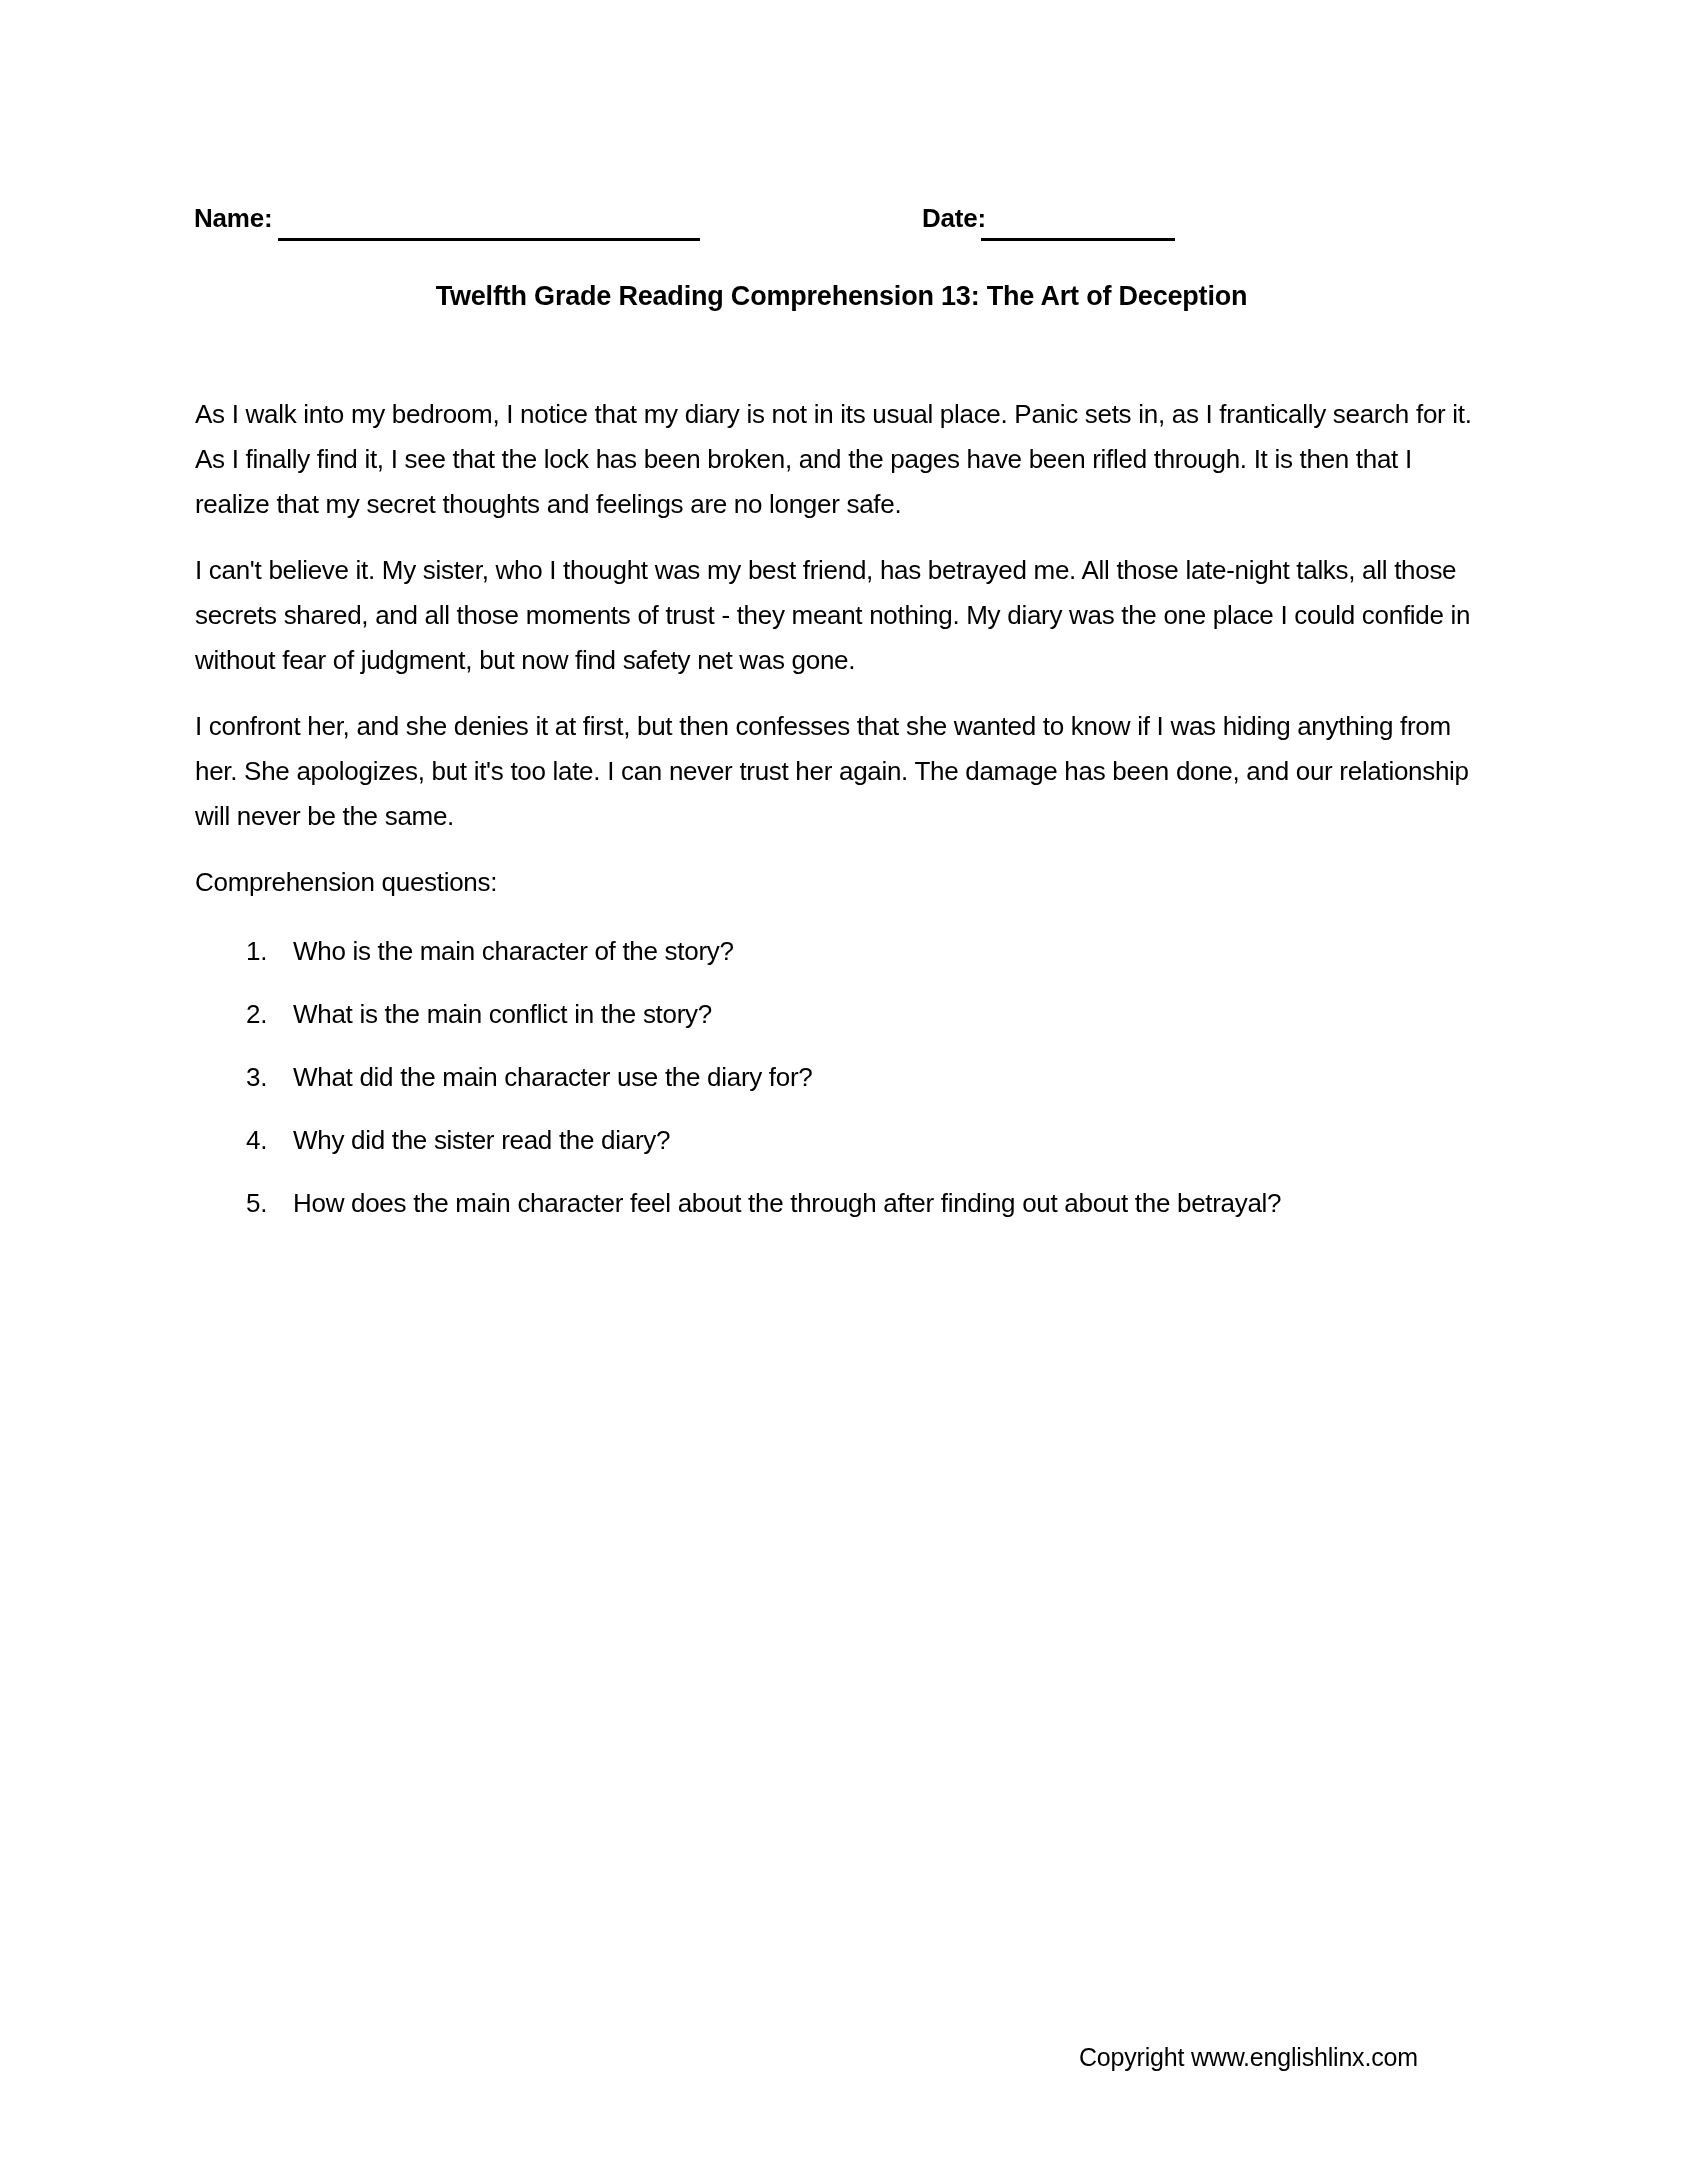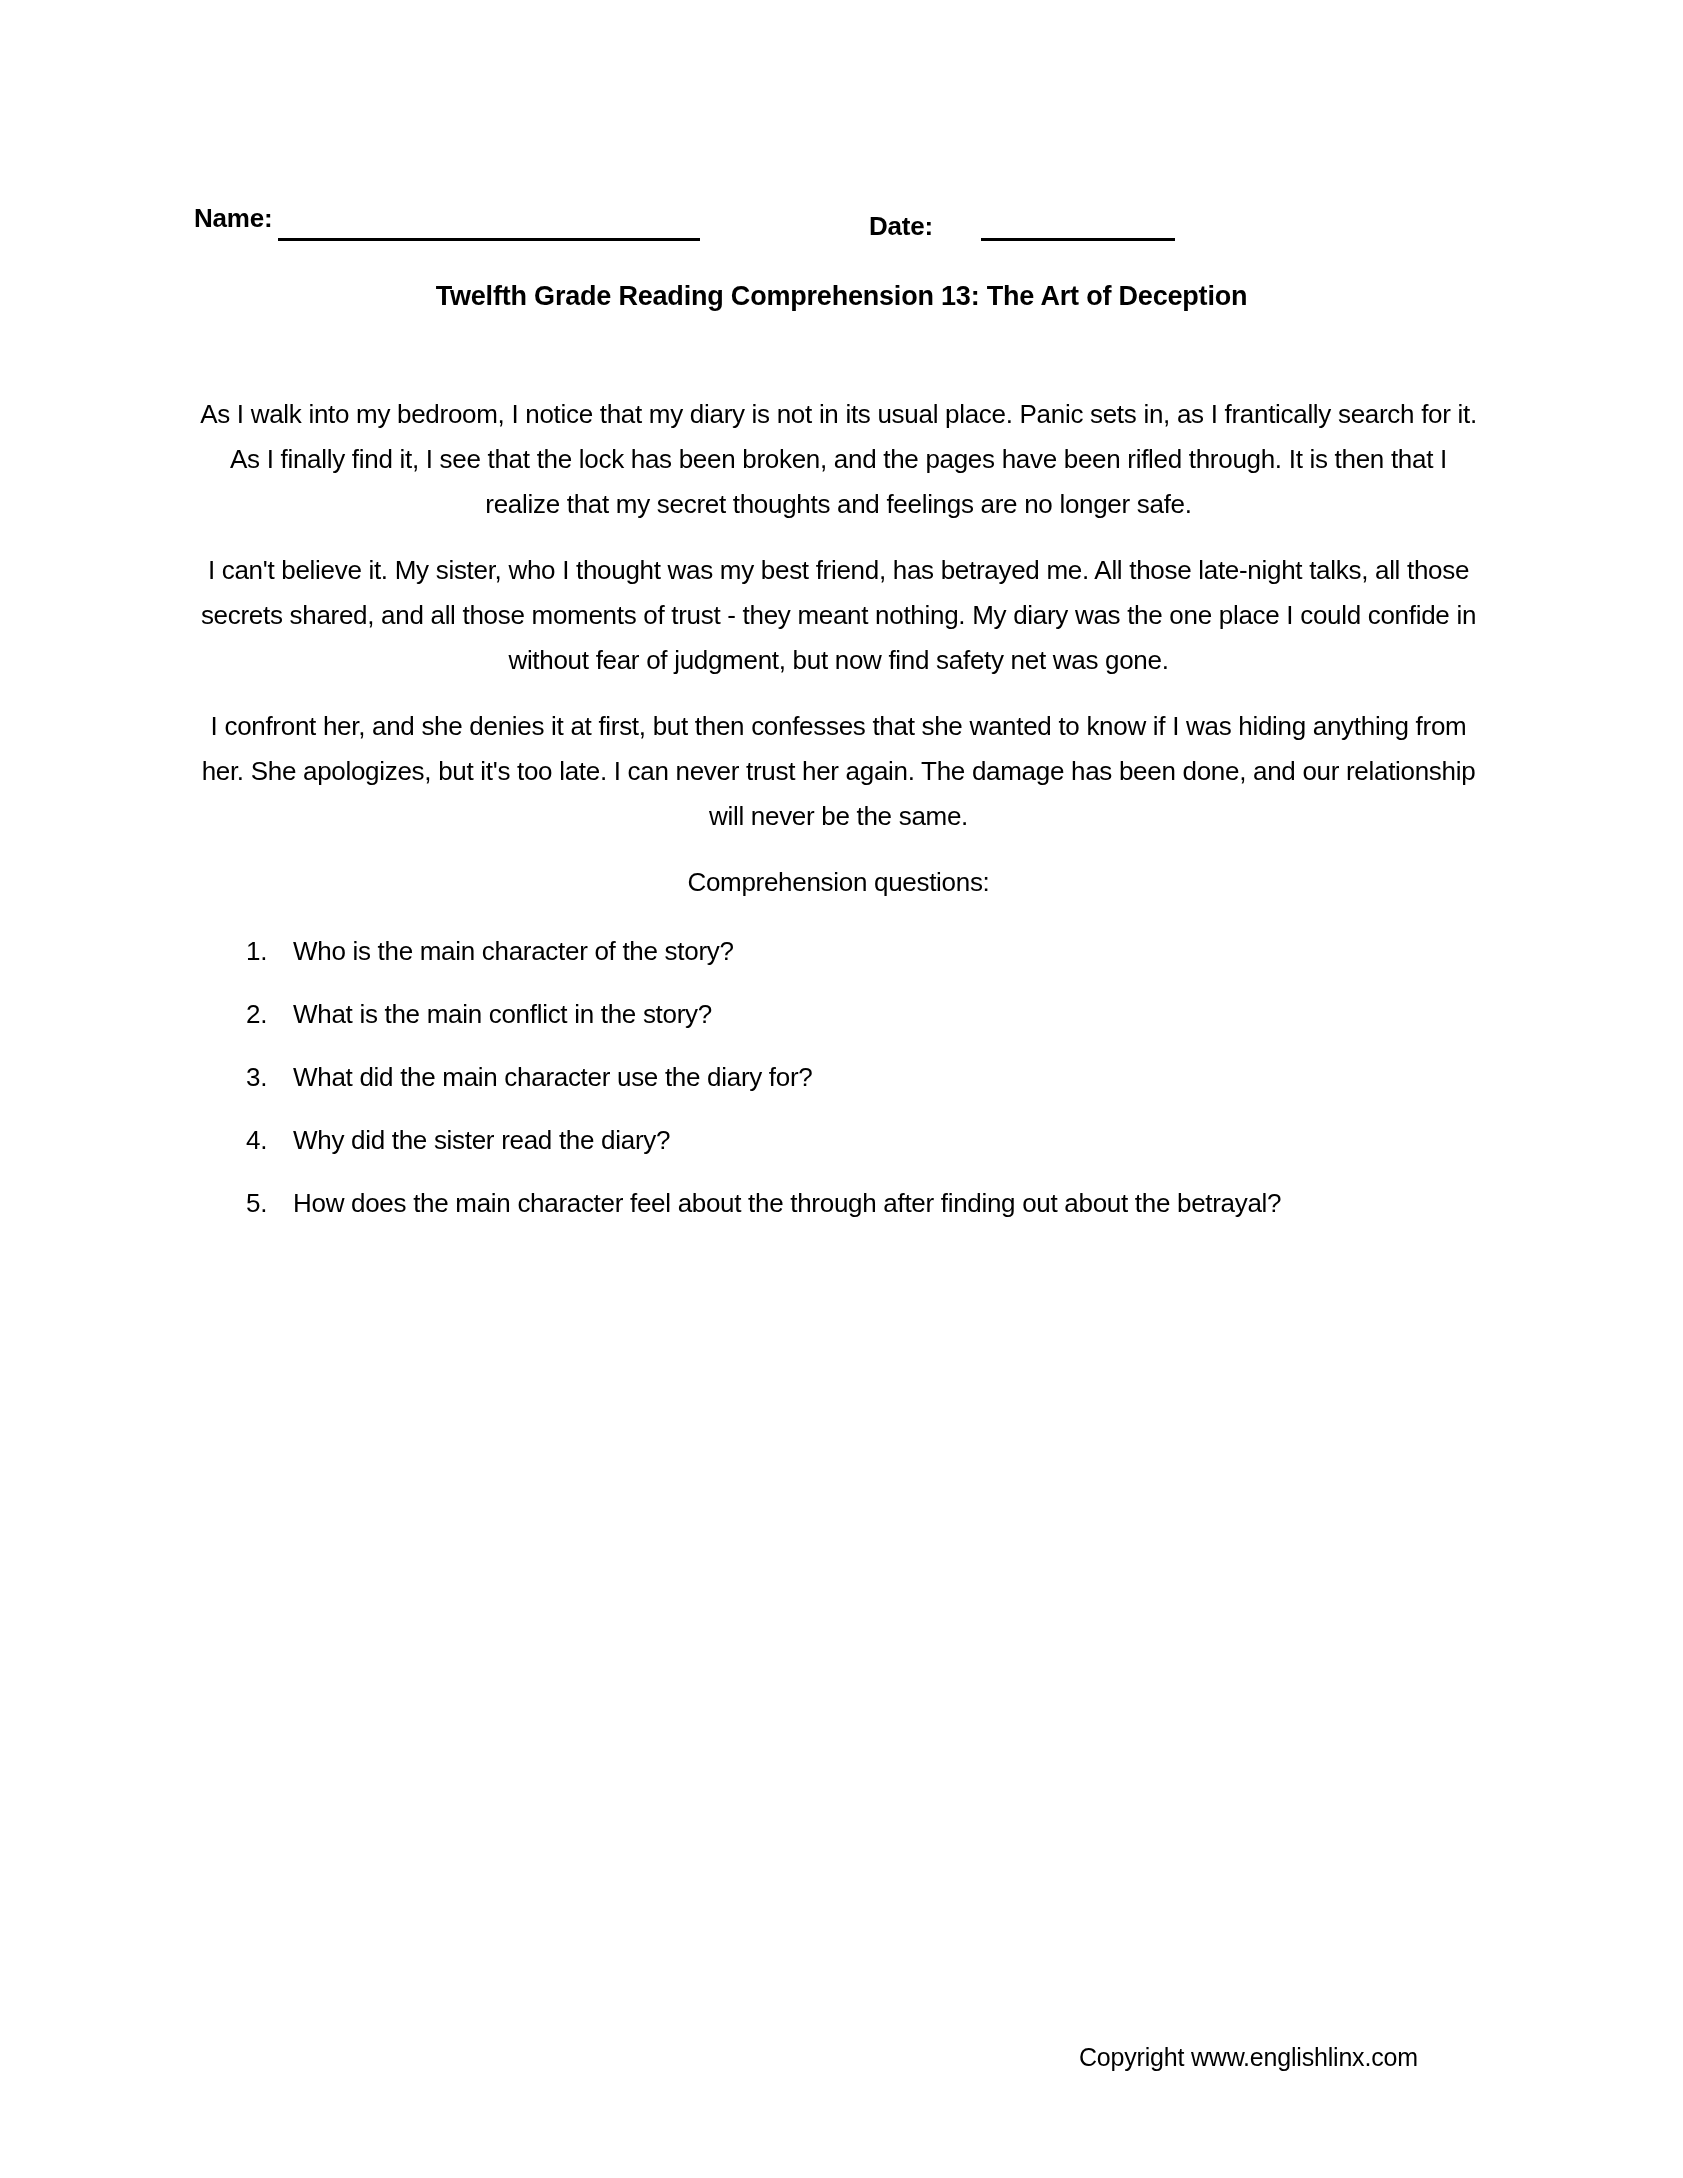--- a/index.html
+++ b/index.html
@@ -21,21 +21,21 @@
   }
   .hdr-label {
     position: absolute;
     top: 203px;
     font-size: 26px;
     font-weight: 700;
     letter-spacing: -0.2px;
     white-space: nowrap;
   }
   .name-label { left: 194px; }
-  .date-label { left: 869px; margin-top: 8px; }
+  .date-label { left: 922px; }
   .blank {
     position: absolute;
     top: 206px;
     height: 32px;
     border-bottom: 3px solid #000000;
   }
   .name-blank { left: 278px; width: 422px; }
   .date-blank { left: 981px; width: 194px; }
   .title {
     position: absolute;
@@ -52,21 +52,20 @@
     position: absolute;
     top: 392px;
     left: 195px;
     width: 1287px;
     font-size: 26px;
     line-height: 45px;
     letter-spacing: -0.3px;
   }
   .story p {
     margin: 0 0 21px 0;
-    text-align: center;
   }
   ol.questions {
     list-style: none;
     margin: 24px 0 0 0;
     padding: 0;
   }
   ol.questions li {
     display: flex;
     margin: 0 0 18px 51px;
     line-height: 45px;

